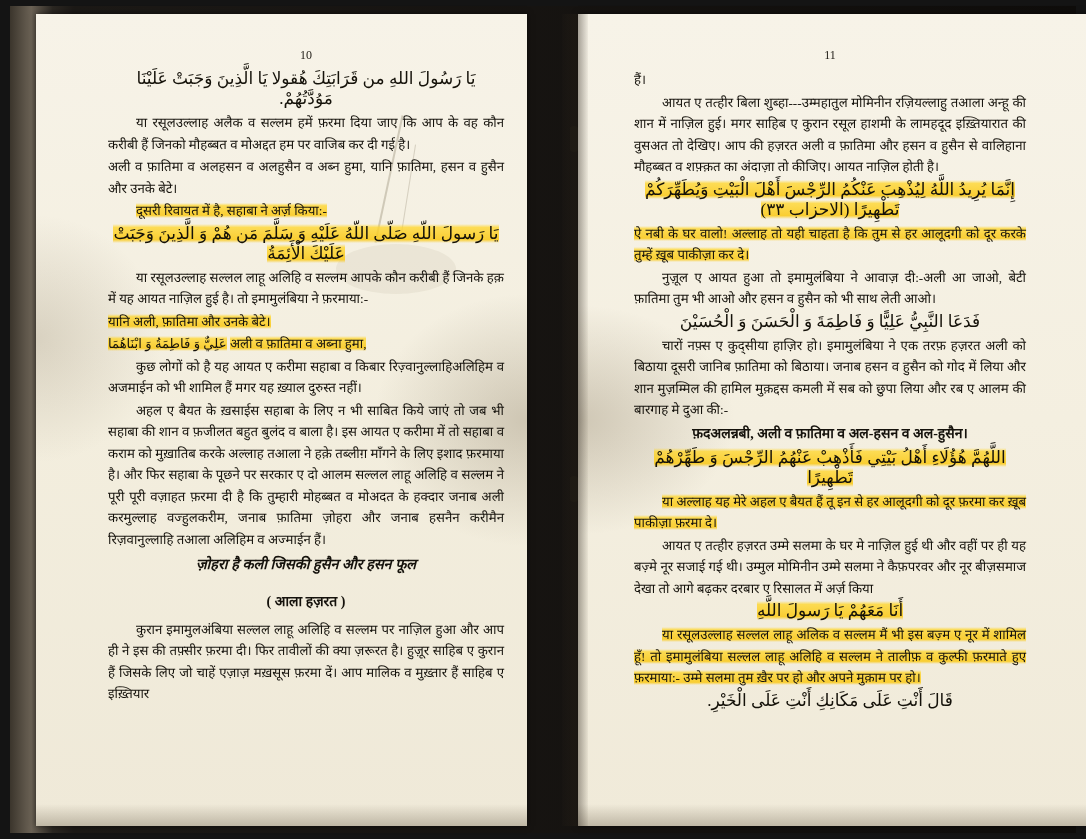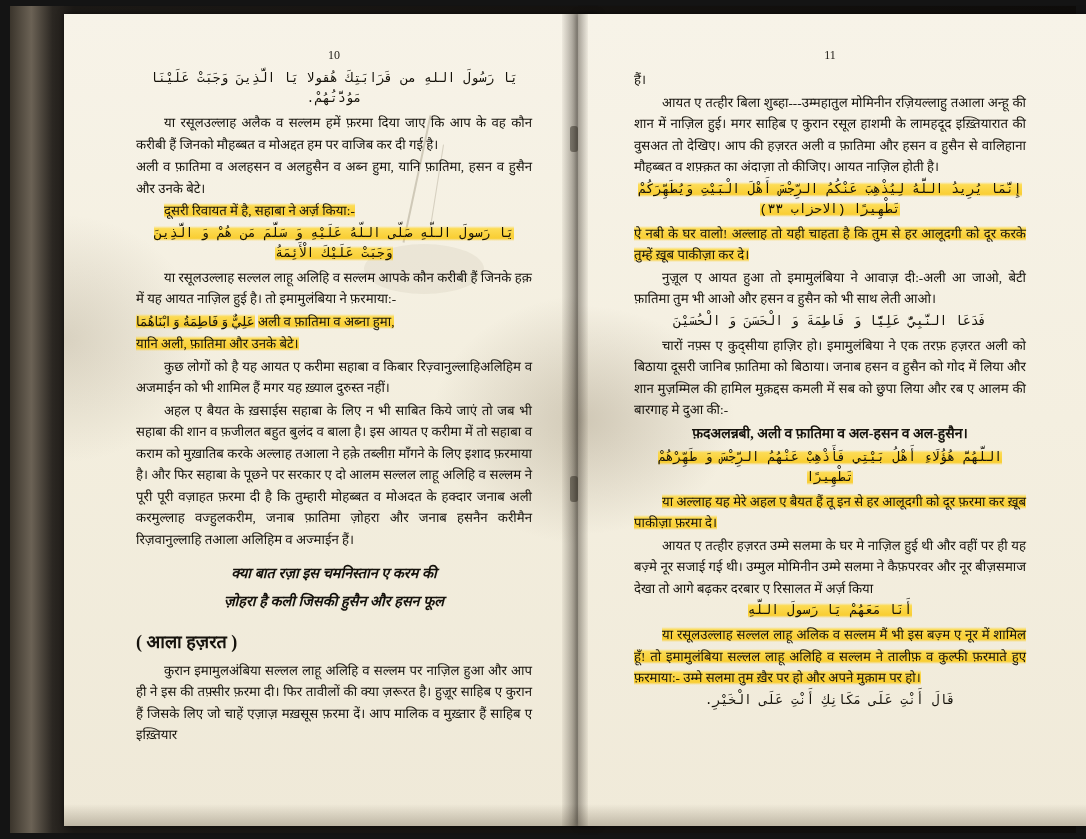--- a/index.html
+++ b/index.html
@@ -27,26 +27,25 @@
   
   .leaf {
     position: absolute;
     top: 8px;
     height: 812px;
     background: #f6f2e6;
     box-shadow: 0 0 6px rgba(0,0,0,.55);
   }
   .leaf-left {
     left: 26px;
-    width: 534px;
+    width: 491px;
     background:
       radial-gradient(ellipse at 100% 50%, rgba(120,105,80,.30) 0%, rgba(120,105,80,0) 22%),
       radial-gradient(ellipse at 0% 40%, rgba(120,105,80,.22) 0%, rgba(120,105,80,0) 18%),
       linear-gradient(180deg,#f7f3e8 0%, #f3eede 50%, #efe9d8 100%);
-    margin-left: 28px;
   }
   .leaf-right {
     left: 568px;
     width: 554px;
     background:
       radial-gradient(ellipse at 0% 50%, rgba(120,105,80,.30) 0%, rgba(120,105,80,0) 20%),
       linear-gradient(180deg,#f7f3e8 0%, #f4efe0 50%, #f0ead9 100%);
   }
   
   .gutter {
@@ -86,24 +85,24 @@
     color: #15120c;
     text-align: justify;
   }
   .para {
     margin: 0 0 1px 0;
     text-indent: 28px;
   }
   .para.noind { text-indent: 0; }
   .para.center { text-align: center; text-indent: 0; }
   .arabic {
-    font-family: Liberation Mono, monospace;
+    font-family: Liberation Serif, serif;
     direction: rtl;
     text-align: center;
-    font-size: 13px;
+    font-size: 17px;
     line-height: 20px;
     color: #141109;
     text-indent: 0;
     margin: 2px 0 3px 0;
   }
   .arabic.right { text-align: center; }
   .hl {
     background: linear-gradient(180deg, rgba(255,221,60,.0) 0%, rgba(255,214,44,.78) 18%, rgba(250,200,20,.85) 82%, rgba(255,221,60,.0) 100%);
     box-decoration-break: clone;
     -webkit-box-decoration-break: clone;
@@ -111,24 +110,24 @@
   .bold-verse {
     font-weight: bold;
     font-size: 14.4px;
     line-height: 26px;
     text-align: center;
     text-indent: 0;
     margin: 10px 0 2px 0;
     font-style: italic;
   }
   .verse-attr {
-    text-align: left;
+    text-align: center;
     text-indent: 0;
     font-weight: bold;
-    font-size: 18px;
+    font-size: 14px;
     margin-bottom: 6px;
   }
   
   .blemish {
     position: absolute;
     border-radius: 50%;
     pointer-events: none;
   }
   .scratch {
     position: absolute;
@@ -173,29 +172,28 @@
 
 
           <p class="para noind">अली व फ़ातिमा व अलहसन व अलहुसैन व अब्न हुमा, यानि फ़ातिमा, हसन व हुसैन और उनके बेटे।</p>
 
           <p class="para"><span class="hl">दूसरी रिवायत में है, सहाबा ने अर्ज़ किया:-</span></p>
 
           <div class="arabic"><span class="hl">يَا رَسولَ اللّهِ صَلّى اللّهُ عَلَيْهِ وَ سَلَّمَ مَن هُمْ وَ الَّذِينَ وَجَبَتْ عَلَيْكَ الْأَئِمَةُ</span></div>
 
           <p class="para">या रसूलउल्लाह सल्लल लाहू अलिहि व सल्लम आपके कौन करीबी हैं जिनके हक़ में यह आयत नाज़िल हुई है। तो इमामुलंबिया ने फ़रमाया:-</p>
 
+          <p class="para noind"><span class="hl">यानि अली, फ़ातिमा और उनके बेटे।</span></p>
+
           <p class="para noind"><span class="hl" style="direction:rtl; unicode-bidi:embed;">عَلِيٌّ وَ فَاطِمَةُ وَ ابْنَاهُمَا</span> <span class="hl">अली व फ़ातिमा व अब्ना हुमा,</span></p>
 
-          <p class="para noind"><span class="hl">यानि अली, फ़ातिमा और उनके बेटे।</span></p>
-
           <p class="para">कुछ लोगों को है यह आयत ए करीमा सहाबा व किबार रिज़्वानुल्लाहिअलिहिम व अजमाईन को भी शामिल हैं मगर यह ख़्याल दुरुस्त नहीं।</p>
 
           <p class="para">अहल ए बैयत के ख़साईस सहाबा के लिए न भी साबित किये जाएं तो जब भी सहाबा की शान व फ़जीलत बहुत बुलंद व बाला है। इस आयत ए करीमा में तो सहाबा व कराम को मुख़ातिब करके अल्लाह तआला ने हक़े तब्लीग़ माँगने के लिए इशाद फ़रमाया है। और फिर सहाबा के पूछने पर सरकार ए दो आलम सल्लल लाहू अलिहि व सल्लम ने पूरी पूरी वज़ाहत फ़रमा दी है कि तुम्हारी मोहब्बत व मोअदत के हक्दार जनाब अली करमुल्लाह वज्हुलकरीम, जनाब फ़ातिमा ज़ोहरा और जनाब हसनैन करीमैन रिज़वानुल्लाहि तआला अलिहिम व अज्माईन हैं।</p>
 
-          <p class="bold-verse">क्या बात रज़ा इस चमनिस्तान ए करम की</p>
           <p class="bold-verse" style="margin-top:0;">ज़ोहरा है कली जिसकी हुसैन और हसन फूल</p>
           <p class="verse-attr">( आला हज़रत )</p>
 
           <p class="para">कुरान इमामुलअंबिया सल्लल लाहू अलिहि व सल्लम पर नाज़िल हुआ और आप ही ने इस की तफ़्सीर फ़रमा दी। फिर तावीलों की क्या ज़रूरत है। हुज़ूर साहिब ए कुरान हैं जिसके लिए जो चाहें एज़ाज़ मख़सूस फ़रमा दें। आप मालिक व मुख़्तार हैं साहिब ए इख़्तियार</p>
         </div>
       </div>
       <div class="edge-shadow-bottom"></div>
     </div>
 
     <div class="leaf leaf-right">

